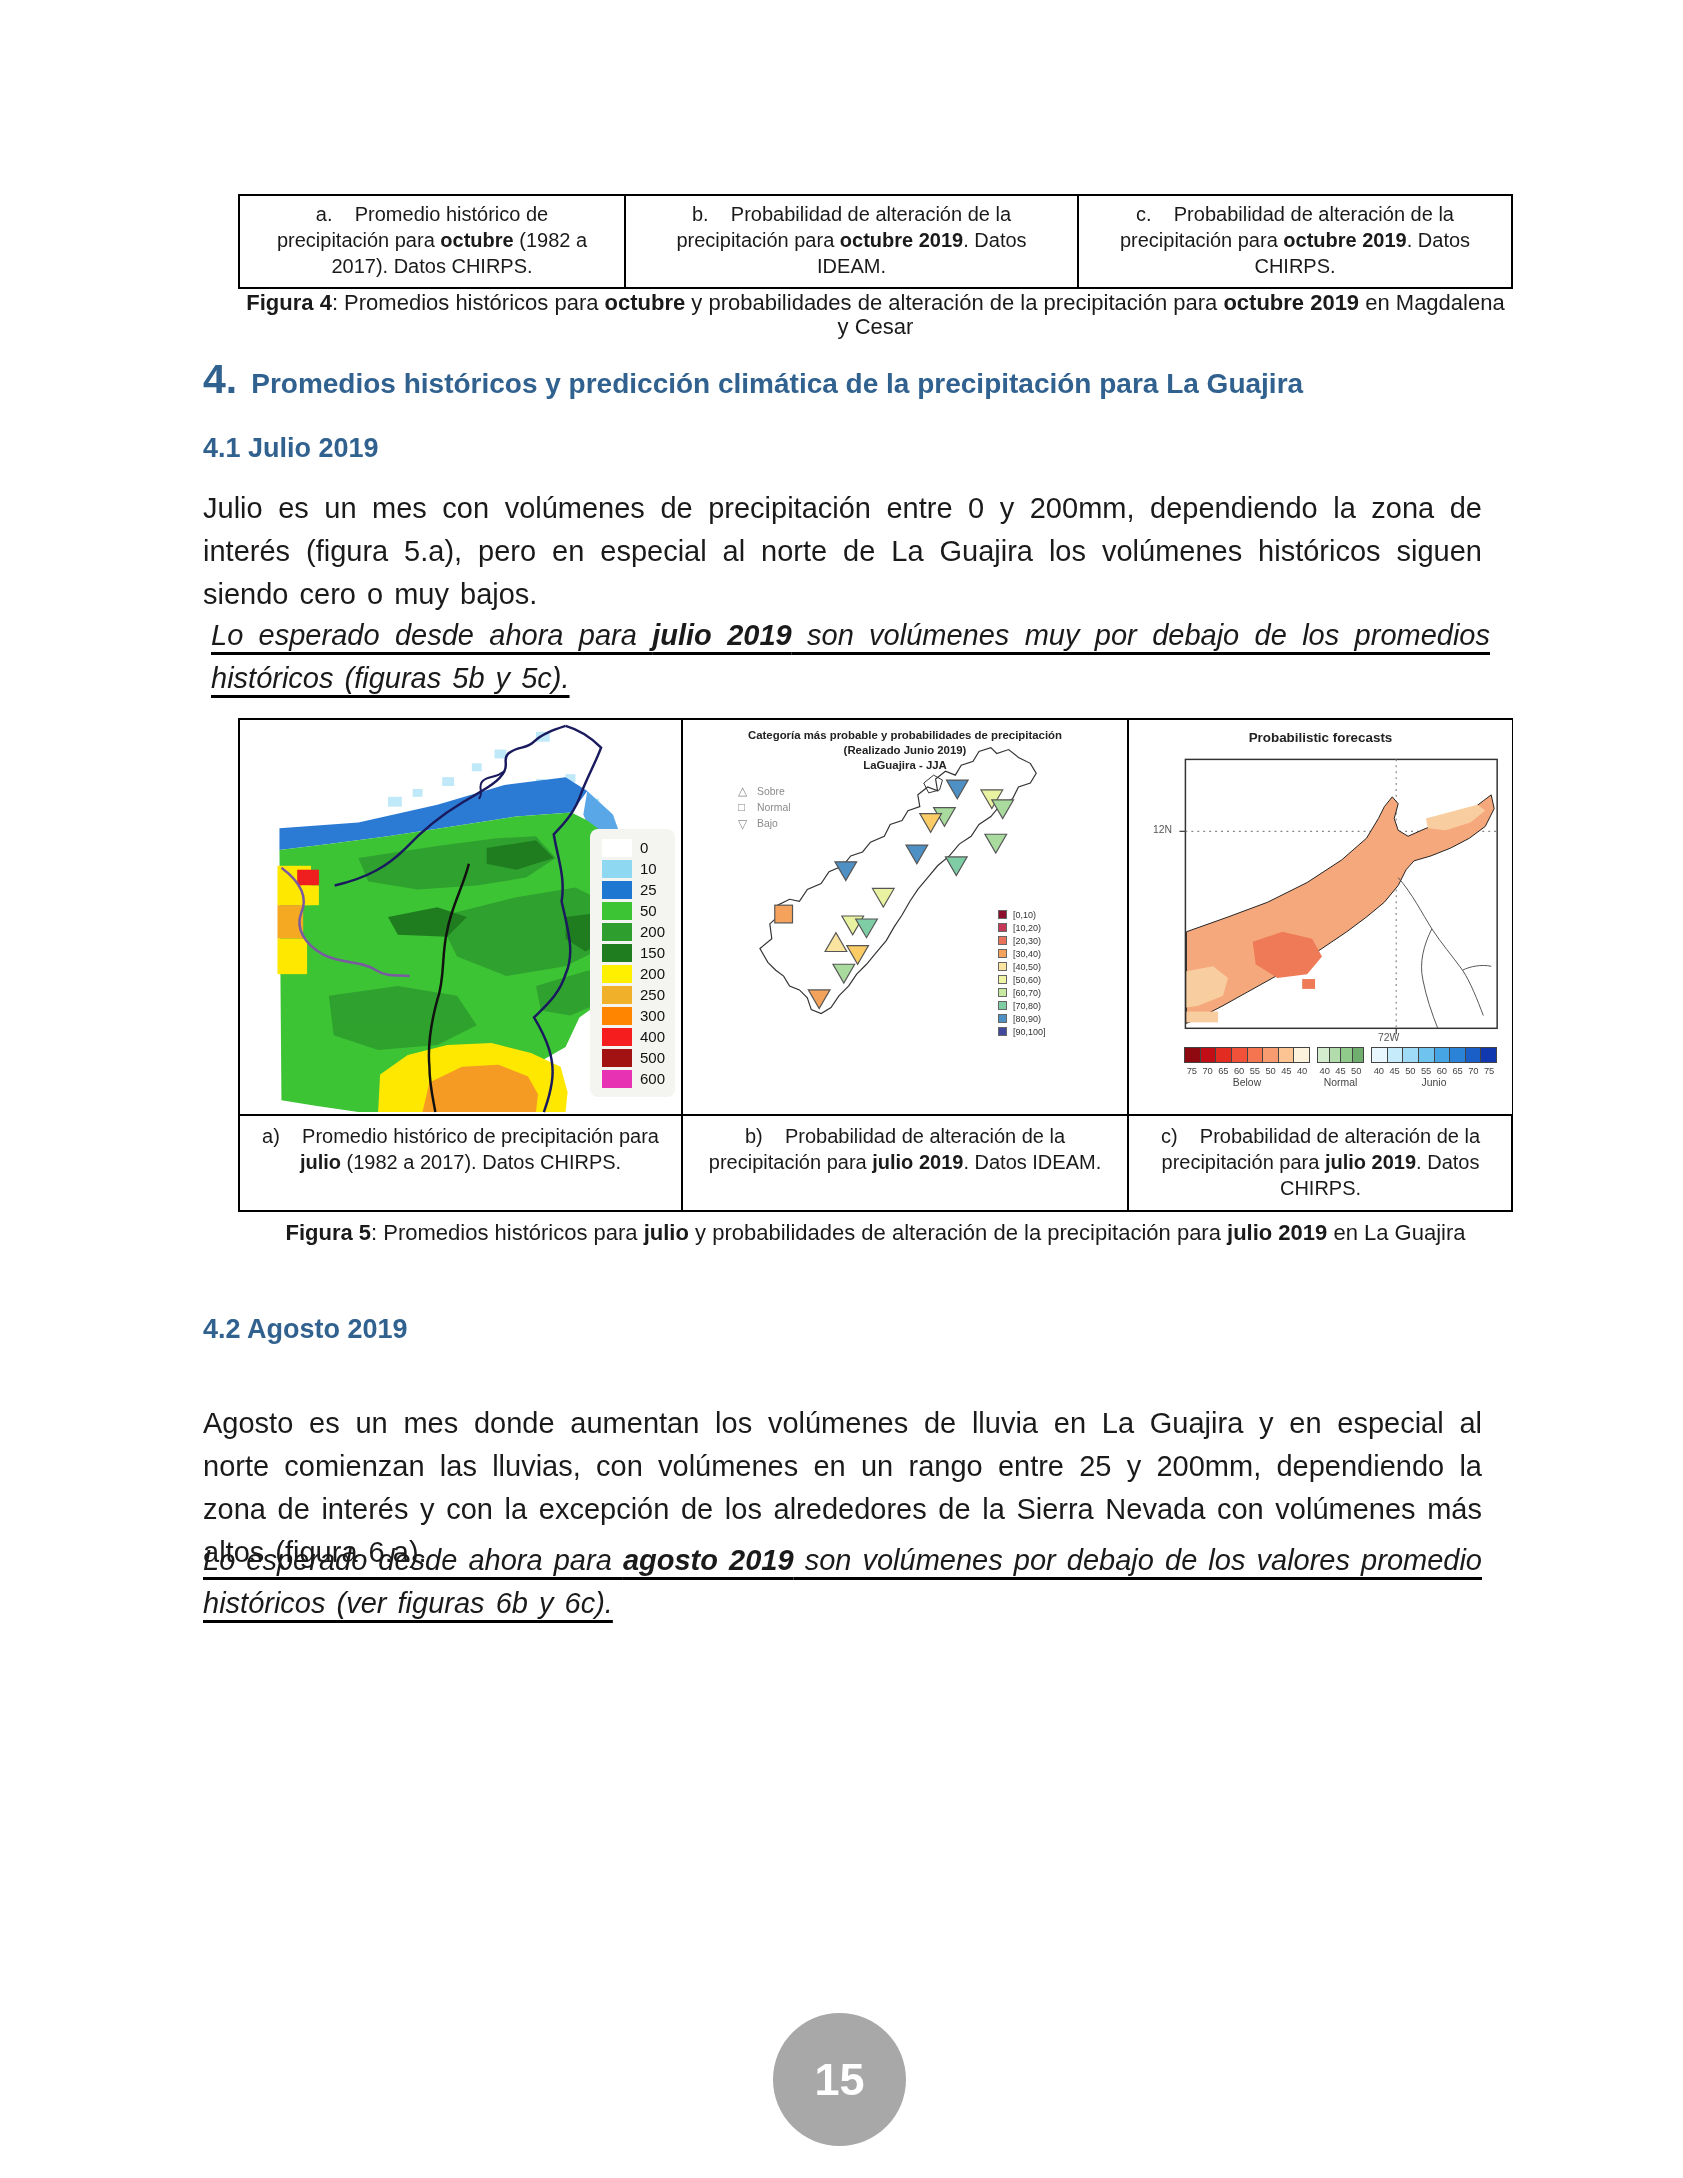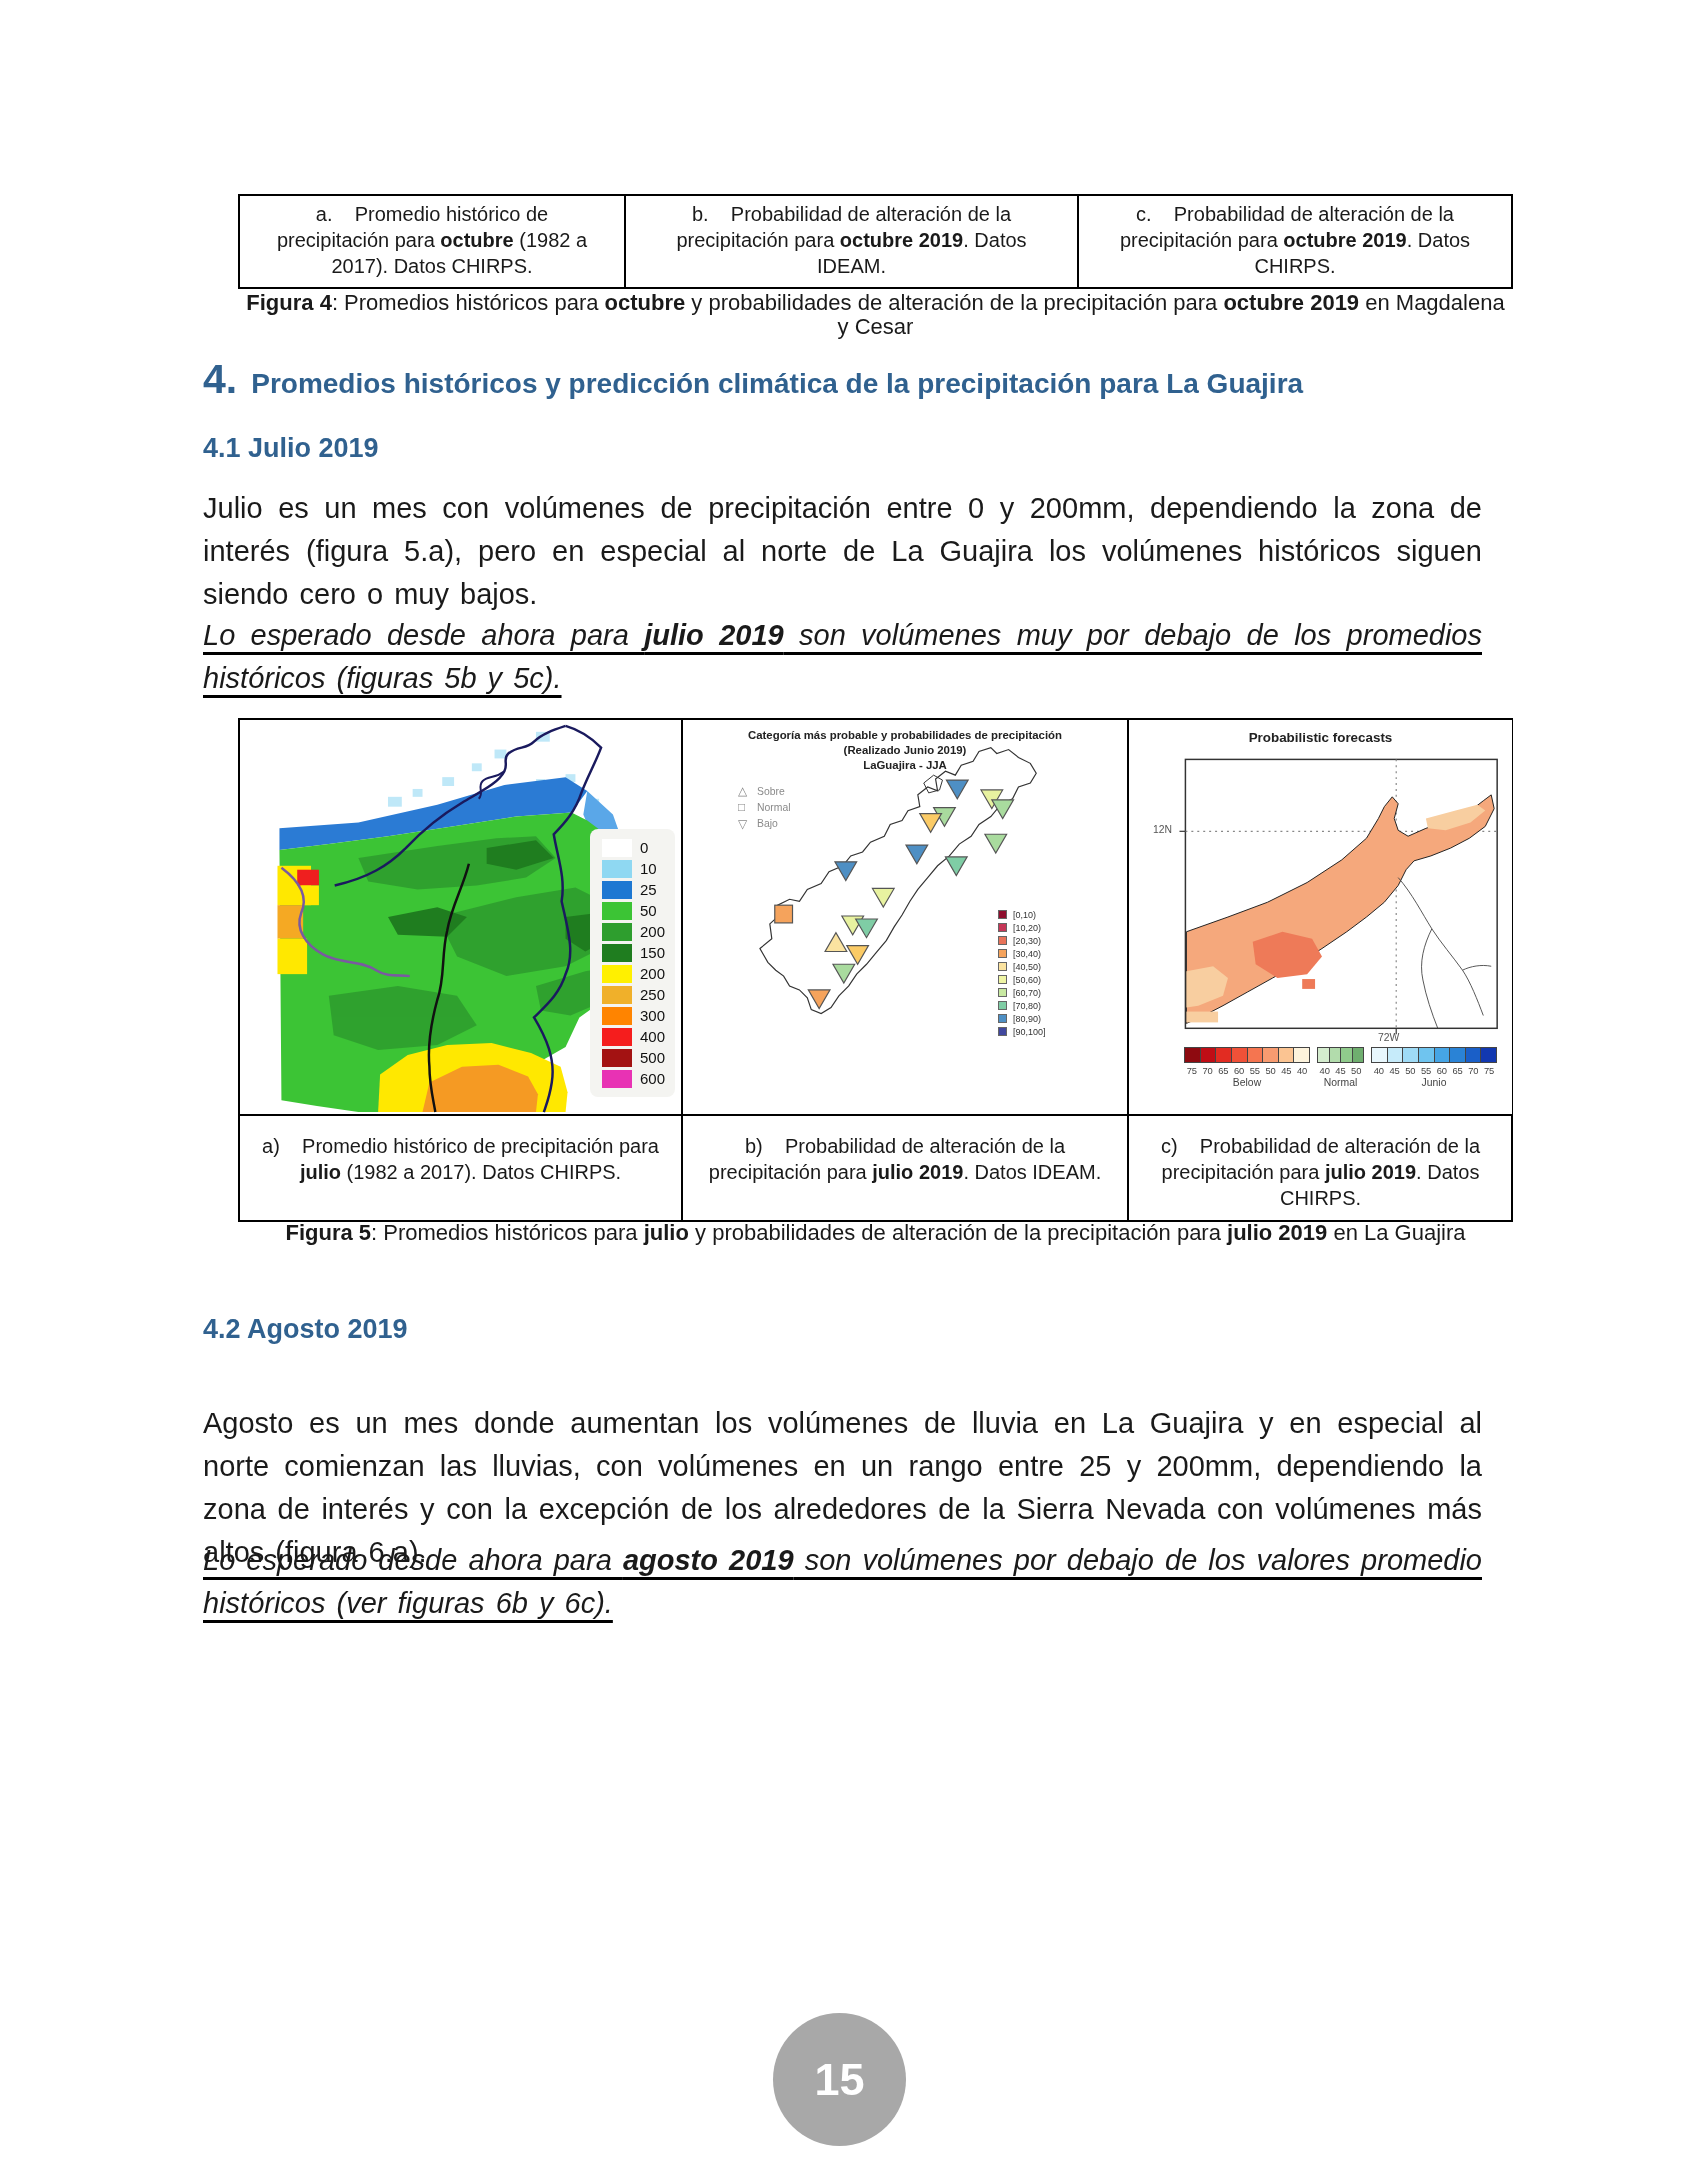--- a/index.html
+++ b/index.html
@@ -51,21 +51,21 @@
     display:grid; grid-template-columns:443px 446px 383px;
     border:2px solid #000; background:#fff;
   }
   .panel {
     height:396px; border-right:2px solid #000; border-bottom:2px solid #000;
     position:relative; overflow:hidden; background:#fff;
   }
   .panel.last { border-right:none; }
   .panel svg { position:absolute; inset:0; width:100%; height:100%; }
   .cap-cell {
-    border-right:2px solid #000; padding:17px 18px 9px;
+    border-right:2px solid #000; padding:7px 18px 9px;
     text-align:center; font-size:20px; line-height:26px;
   }
   .cap-cell.last { border-right:none; }
 
   
   .pa-legend {
     position:absolute; right:6px; top:109px; background:#f4f4f1;
     border-radius:8px; padding:8px 10px 8px 12px;
   }
   .pa-row { display:flex; align-items:center; height:21px; }
@@ -118,21 +118,21 @@
 
 <div class="abs h1 heading-blue" style="color: rgb(48, 97, 143);">
   <span class="num">4.</span>
   <span class="txt">Promedios históricos y predicción climática de la precipitación para La Guajira</span>
 </div>
 
 <div class="abs h2 heading-blue" style="top: 433px; color: rgb(48, 97, 143);">4.1  Julio 2019</div>
 
 <div class="abs body-text" style="top:487px;">Julio es un mes con volúmenes de precipitación entre 0 y 200mm, dependiendo la zona de interés (figura 5.a), pero en especial al norte de La Guajira los volúmenes históricos siguen siendo cero o muy bajos.</div>
 
-<div class="abs body-text hl" style="top:614px;"><span>Lo esperado desde ahora para </span><span style="font-weight: bold;">julio 2019</span><span> son volúmenes muy por debajo de los promedios históricos (figuras 5b y 5c).</span></div>
+<div class="abs body-text hl" style="top:614px;margin-left:8px;"><span>Lo esperado desde ahora para </span><span style="font-weight: bold;">julio 2019</span><span> son volúmenes muy por debajo de los promedios históricos (figuras 5b y 5c).</span></div>
 
 <div class="abs figure-table">
 
   <div class="panel">
     <svg viewBox="0 0 447 400" preserveAspectRatio="none">
       <rect width="447" height="400" fill="#ffffff"></rect>
       <g fill="#BFE8F8">
         <rect x="150" y="78" width="14" height="10"></rect>
           <rect x="175" y="70" width="10" height="8"></rect>
         <rect x="205" y="58" width="12" height="9"></rect>

